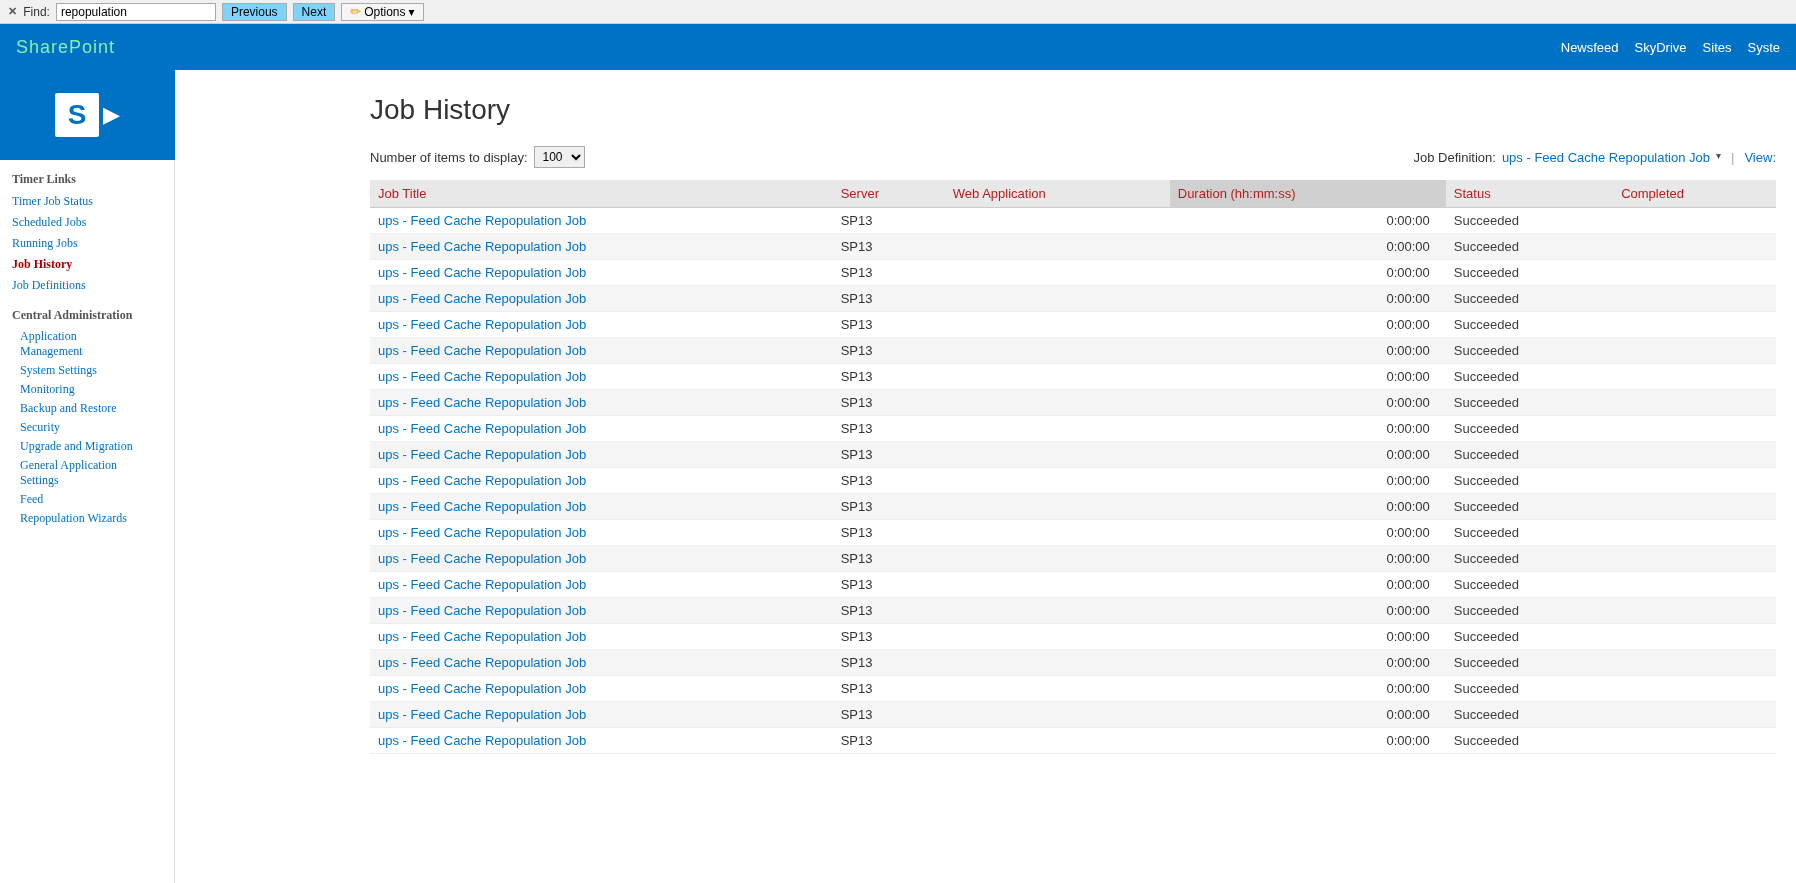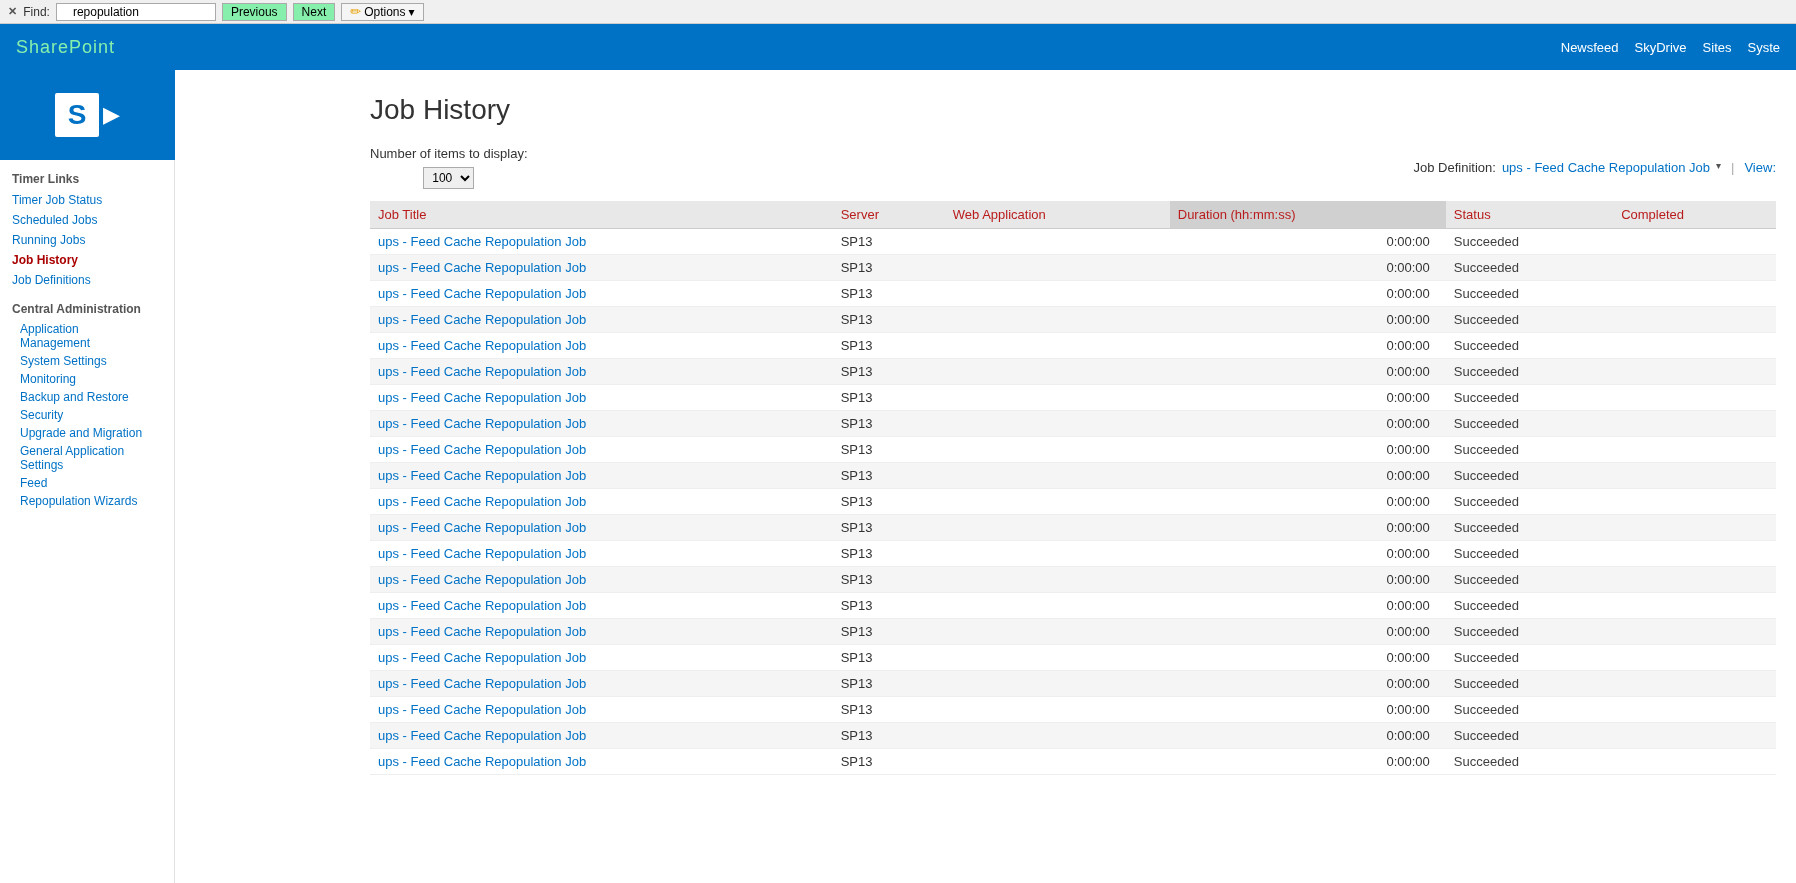--- a/index.html
+++ b/index.html
@@ -17,30 +17,30 @@
     }
     .find-bar-close {
       color: #555;
       cursor: pointer;
       font-size: 11px;
       font-weight: bold;
     }
     .find-label { font-size: 12px; color: #333; }
     .find-input {
       border: 1px solid #aaa;
-      padding: 1px 16px;
+      padding: 1px 4px;
       font-size: 12px;
       width: 160px;
       height: 18px;
     }
     .find-btn {
       font-size: 12px;
       padding: 1px 8px;
       border: 1px solid #aaa;
-      background: #86efac;
+      background: #7dd3fc;
       cursor: pointer;
       height: 18px;
     }
     .find-options-btn {
       font-size: 12px;
       padding: 1px 8px;
       border: 1px solid #aaa;
       background: #f5f5f5;
       cursor: pointer;
       display: flex;
@@ -119,20 +119,21 @@
     
     .sidebar {
       width: 175px;
       min-width: 175px;
       padding: 0;
       background: #fff;
       padding-top: 90px;
       border-right: 1px solid #e0e0e0;
       overflow-y: auto;
       flex-shrink: 0;
+      font-family: Liberation Serif, serif;
     }
     .sidebar-section-title {
       font-size: 12px;
       font-weight: bold;
       color: #555;
       padding: 12px 12px 4px 12px;
     }
     .sidebar-link {
       display: block;
       padding: 3px 12px;
@@ -172,21 +173,20 @@
       display: flex;
       align-items: center;
       justify-content: space-between;
       margin-bottom: 12px;
     }
     .items-display {
       display: flex;
       align-items: center;
       gap: 6px;
       font-size: 13px;
-      flex-direction: column;
     }
     .items-select {
       border: 1px solid #aaa;
       padding: 2px 4px;
       font-size: 12px;
     }
     .job-def-row {
       display: flex;
       align-items: flex-start;
       gap: 6px;

